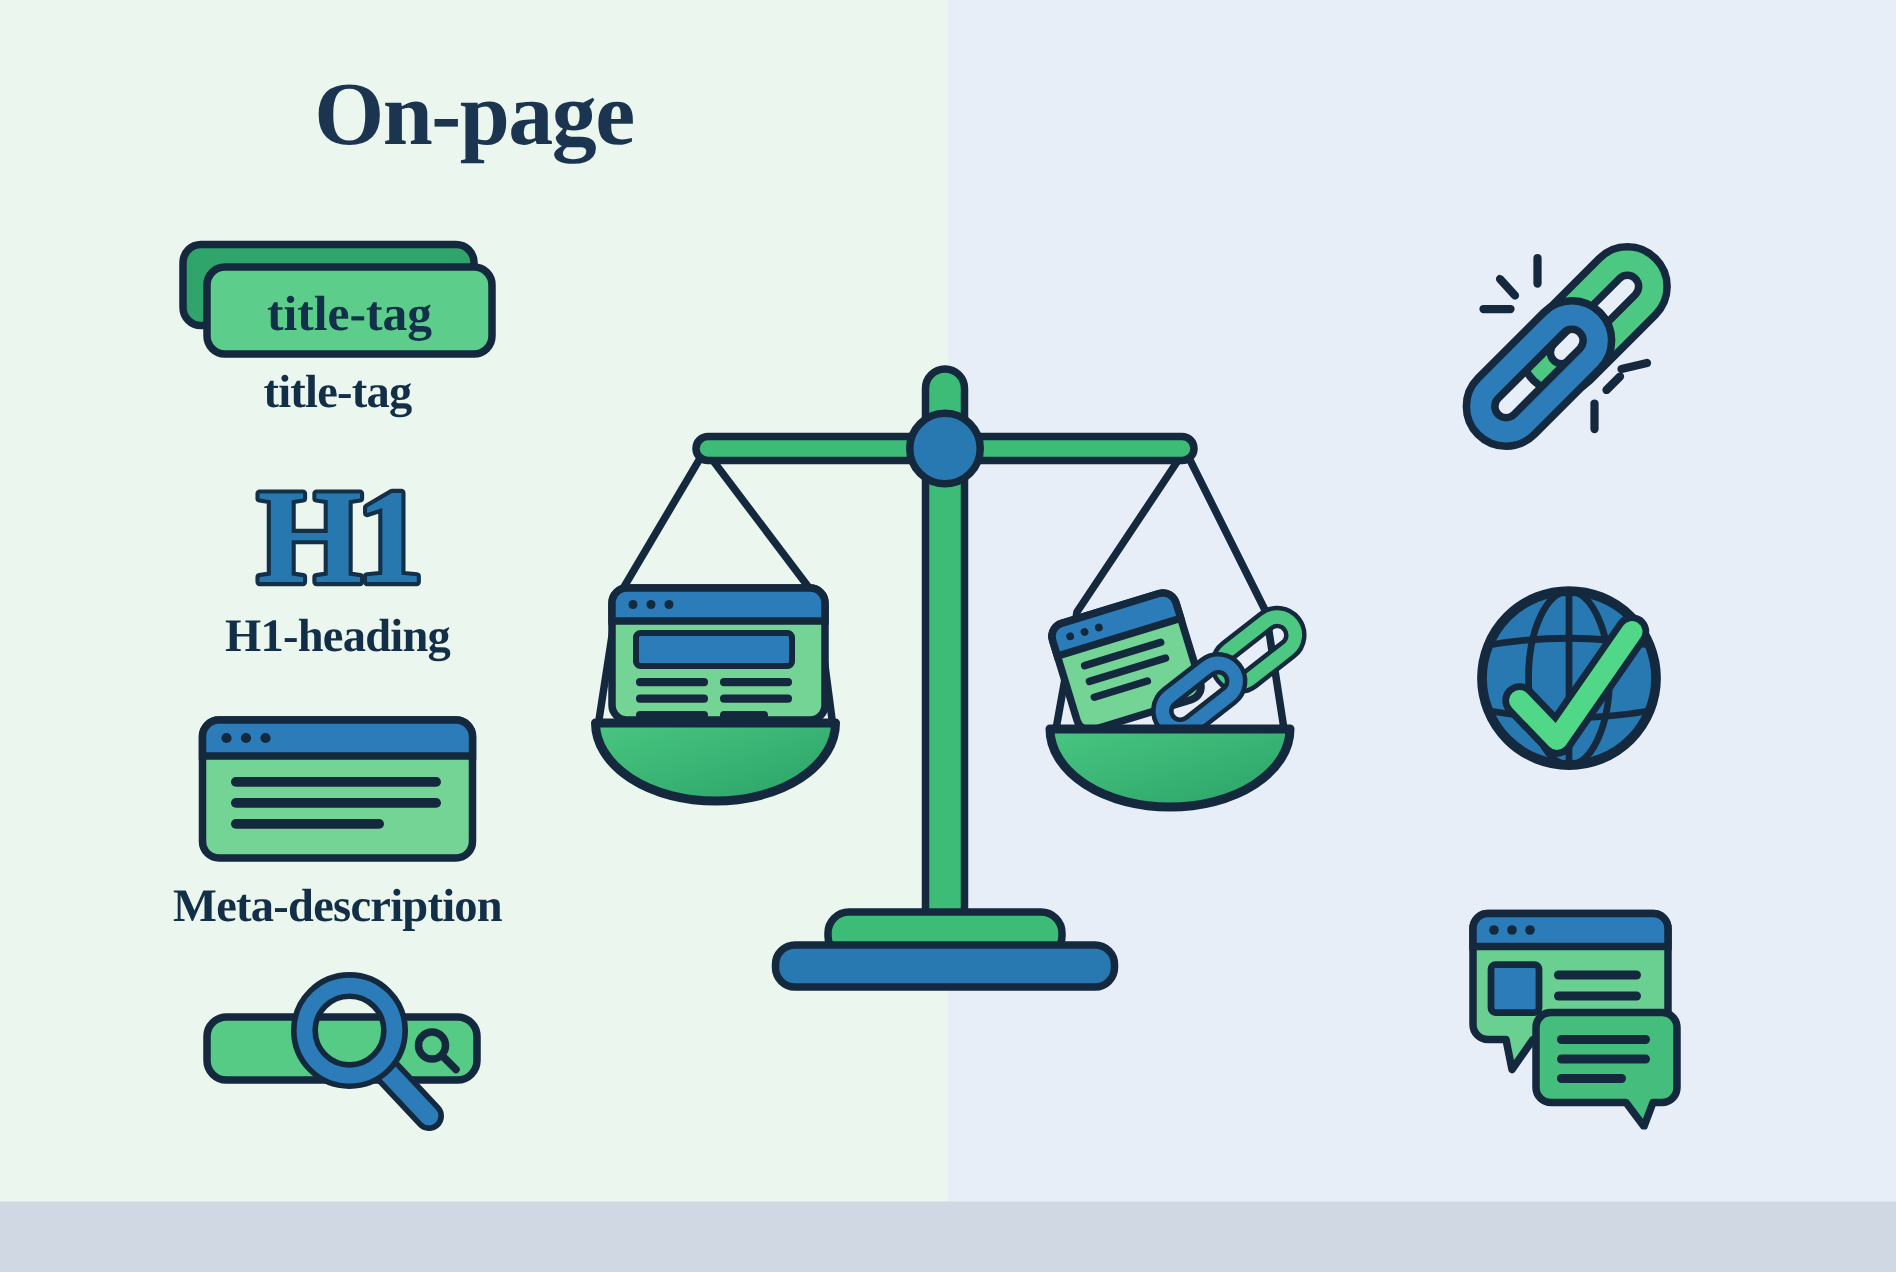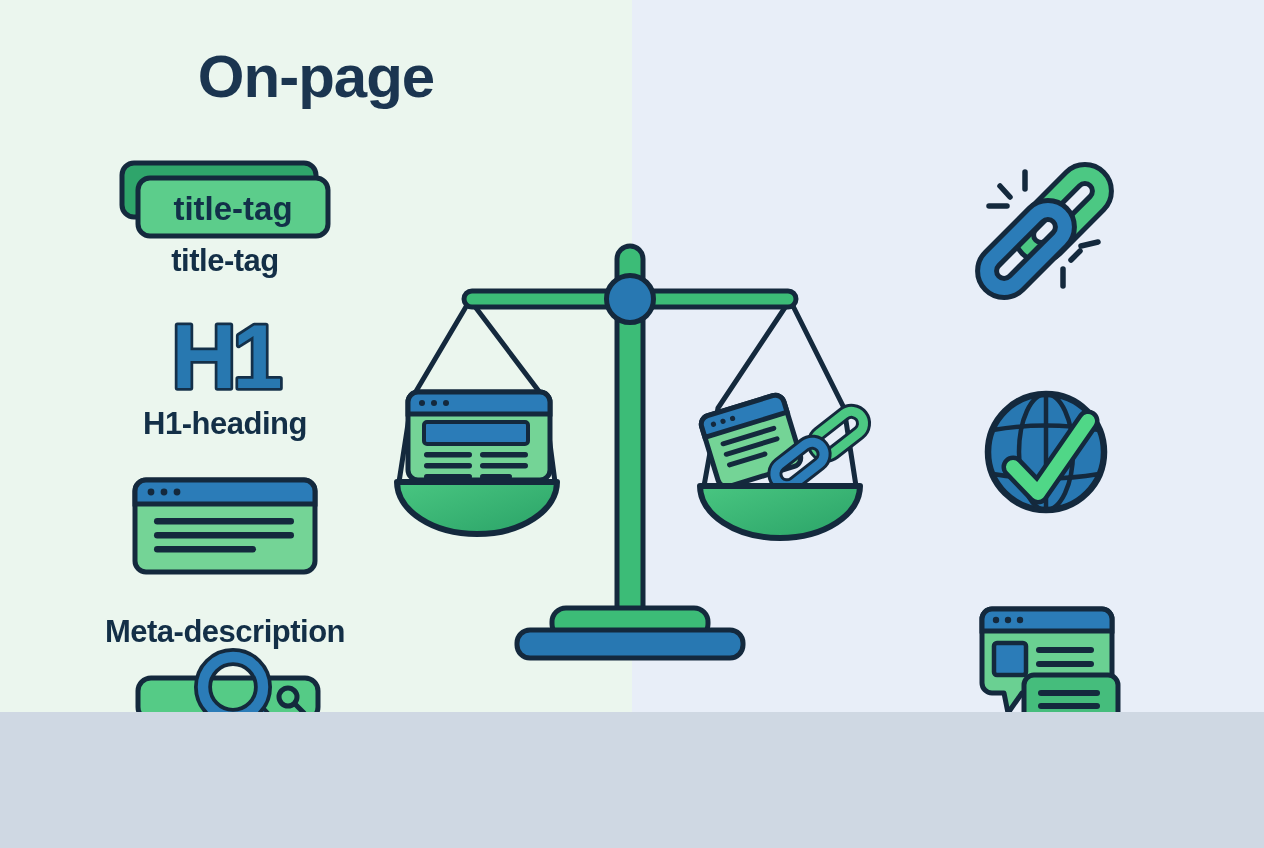--- a/index.html
+++ b/index.html
@@ -1,18 +1,18 @@
 <!DOCTYPE html>
 <html><head>
 <meta charset="utf-8">
 <style>
   html,body{margin:0;padding:0;background:#cfd8e3;}
   .canvas{
-    position:relative;width:1264px;height:712px;overflow:hidden;
-    font-family:Liberation Sans, sans-serif;
+    position:relative;width:1264px;height:801px;overflow:hidden;
+    font-family:Liberation Serif, serif;
   }
   .panel{position:absolute;top:0;height:848px;width:632px;}
   .panel-left{left:0;background:#ebf6ee;}
   .panel-right{left:632px;background:#e8eef8;}
   .heading{
     position:absolute;top:42px;width:632px;text-align:center;
     font-size:60px;font-weight:bold;color:#1b3550;letter-spacing:-1px;
   }
   .heading-left{left:0;}
   .heading-right{left:632px;}
@@ -50,21 +50,21 @@
   <svg class="icon" style="left:130px;top:476px;" width="190" height="100" viewBox="0 0 190 100">
     <rect x="5" y="4" width="180" height="92" rx="11" fill="#74d496" stroke="#14293d" stroke-width="5"></rect>
     <path d="M5,28 v-13 a11,11 0 0 1 11,-11 h158 a11,11 0 0 1 11,11 v13 z" fill="#2b7cb8" stroke="#14293d" stroke-width="5"></path>
     <circle cx="21" cy="16" r="3.4" fill="#14293d"></circle>
     <circle cx="34" cy="16" r="3.4" fill="#14293d"></circle>
     <circle cx="47" cy="16" r="3.4" fill="#14293d"></circle>
     <rect x="24" y="42" width="140" height="6.5" rx="3.2" fill="#14293d"></rect>
     <rect x="24" y="56" width="140" height="6.5" rx="3.2" fill="#14293d"></rect>
     <rect x="24" y="70" width="102" height="6.5" rx="3.2" fill="#14293d"></rect>
   </svg>
-  <div class="item-label lbl-left" style="top:614px;text-align:center;">Meta-description</div>
+  <div class="item-label lbl-left" style="top:586px;text-align:center;">Meta-description</div>
 
   <svg class="icon" style="left:118px;top:646px;" width="214" height="118" viewBox="0 0 214 118">
     <rect x="20" y="32" width="180" height="42" rx="13" fill="#55cb86" stroke="#14293d" stroke-width="5"></rect>
     <g>
       <circle cx="170" cy="51" r="9" fill="none" stroke="#14293d" stroke-width="5"></circle>
       <path d="M177,58 L186,67" stroke="#14293d" stroke-width="5" stroke-linecap="round"></path>
     </g>
     <g>
       <path d="M138,66 L168,98" stroke="#14293d" stroke-width="20" stroke-linecap="round"></path>
       <path d="M138,66 L168,98" stroke="#2b7cb8" stroke-width="12.5" stroke-linecap="round"></path>

